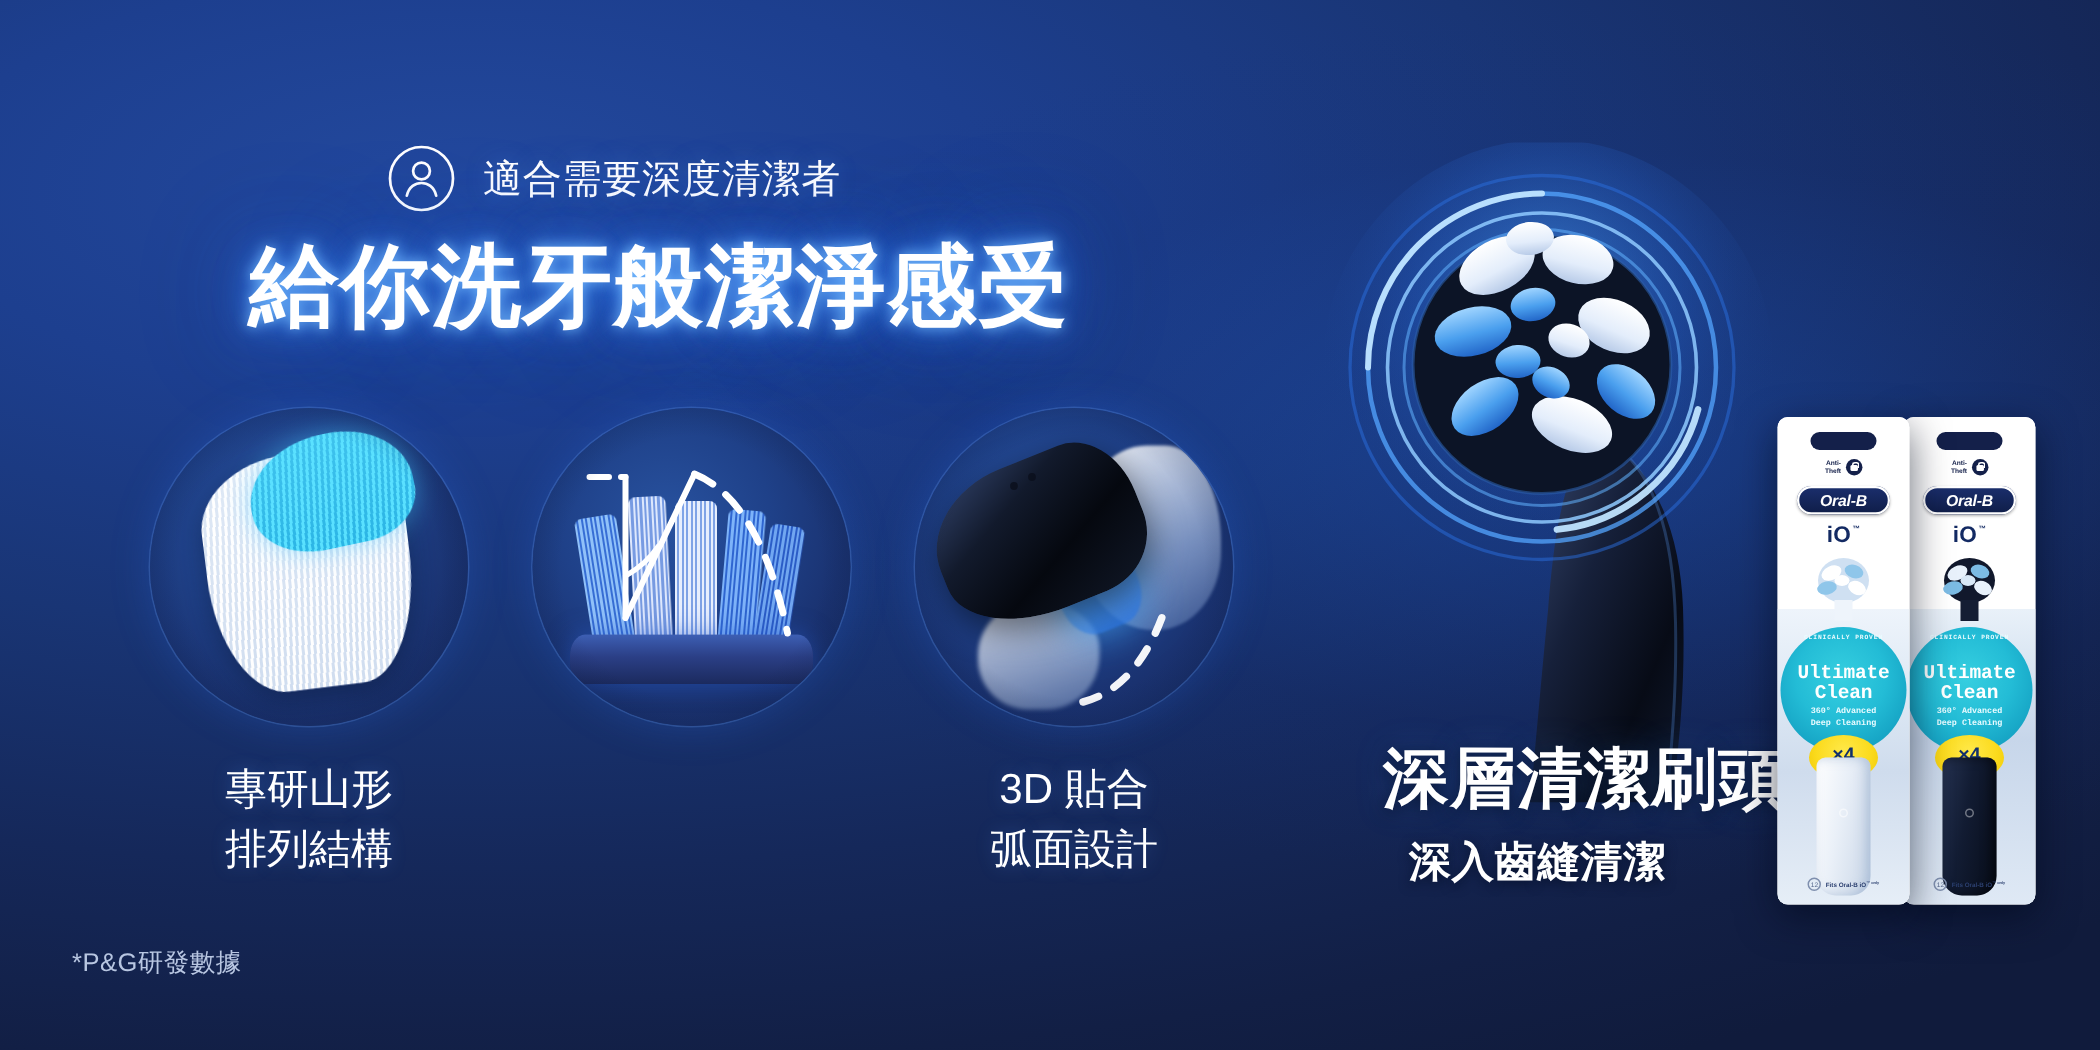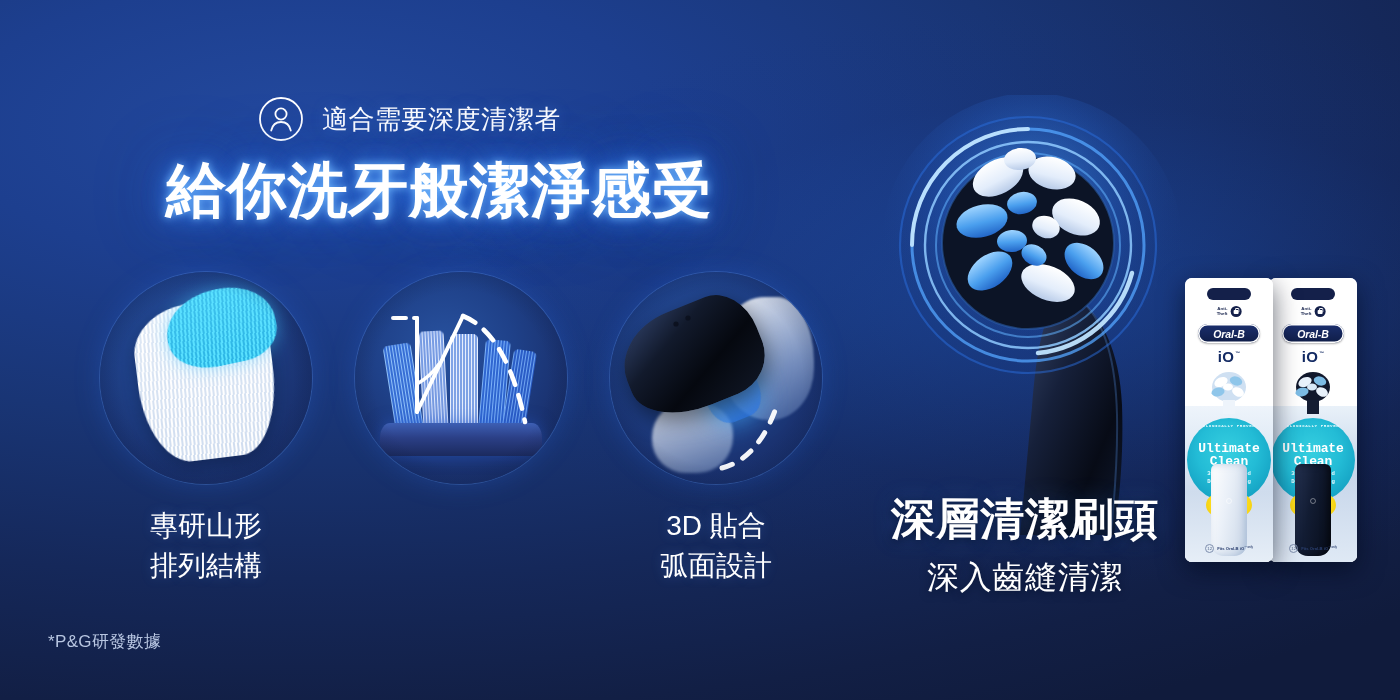--- a/index.html
+++ b/index.html
@@ -146,34 +146,34 @@
   }
 
   
   .right { position:absolute; left:860px; top:0; width:540px; height:700px; z-index:5; }
 
   .hero-wrap { position:absolute; left:10px; top:95px; width:330px; height:440px; }
   .hero-svg { position:absolute; inset:0; width:100%; height:100%; }
 
   .right-title {
     position:absolute; left:0; top:490px; width:330px;
-    text-align:center; color:#ffffff; font-size:44px; font-weight:700;
+    text-align:right; color:#ffffff; font-size:44px; font-weight:700;
     letter-spacing:.015em; white-space:nowrap;
     text-shadow:0 2px 10px rgba(5,15,40,.85), 0 0 22px rgba(70,150,255,.25);
   }
   .right-sub {
     position:absolute; left:0; top:556px; width:330px;
-    text-align:center; color:#ffffff; font-size:32px; font-weight:400;
+    text-align:center; color:#ffffff; font-size:28px; font-weight:700;
     letter-spacing:.02em; white-space:nowrap;
     text-shadow:0 2px 8px rgba(5,15,40,.8);
   }
 
   
   .packs { position:absolute; left:325px; top:278px; width:190px; height:330px; }
-  .pack { position:absolute; top:0; width:88px; height:284px;
+  .pack { position:absolute; top:0; width:88px; height:325px;
     border-radius:7px; overflow:hidden;
     box-shadow:0 8px 26px rgba(2,8,25,.6);
     background:#ffffff;
   }
   .pack.p1 { left:0; z-index:2; }
   .pack.p2 { left:84px; z-index:1; }
   .pack-inner { position:absolute; inset:0; background:#fff; }
 
   .pk-hang { position:absolute; left:50%; top:10px; transform:translateX(-50%);
     width:44px; height:12px; border-radius:7px; background:#14204a; }

